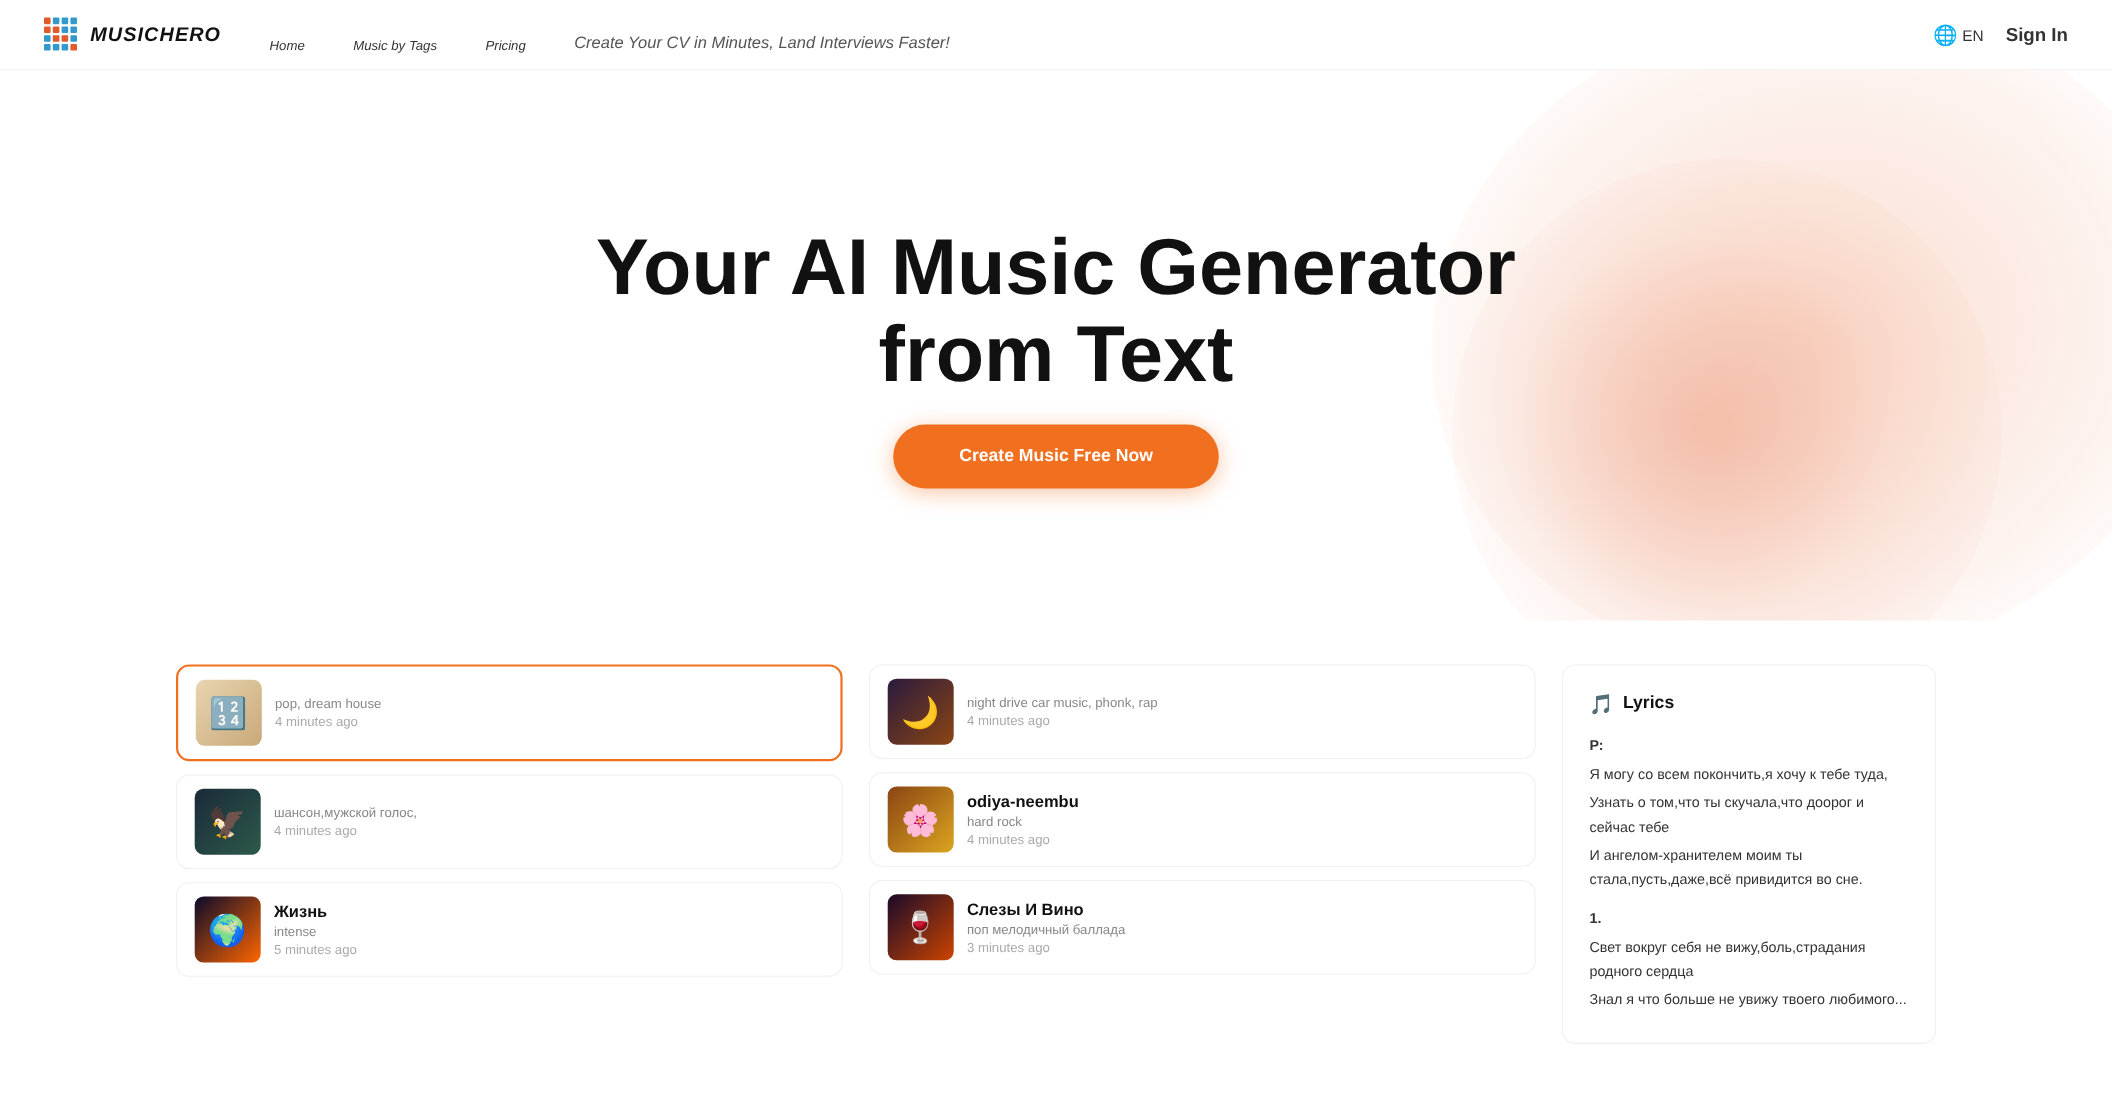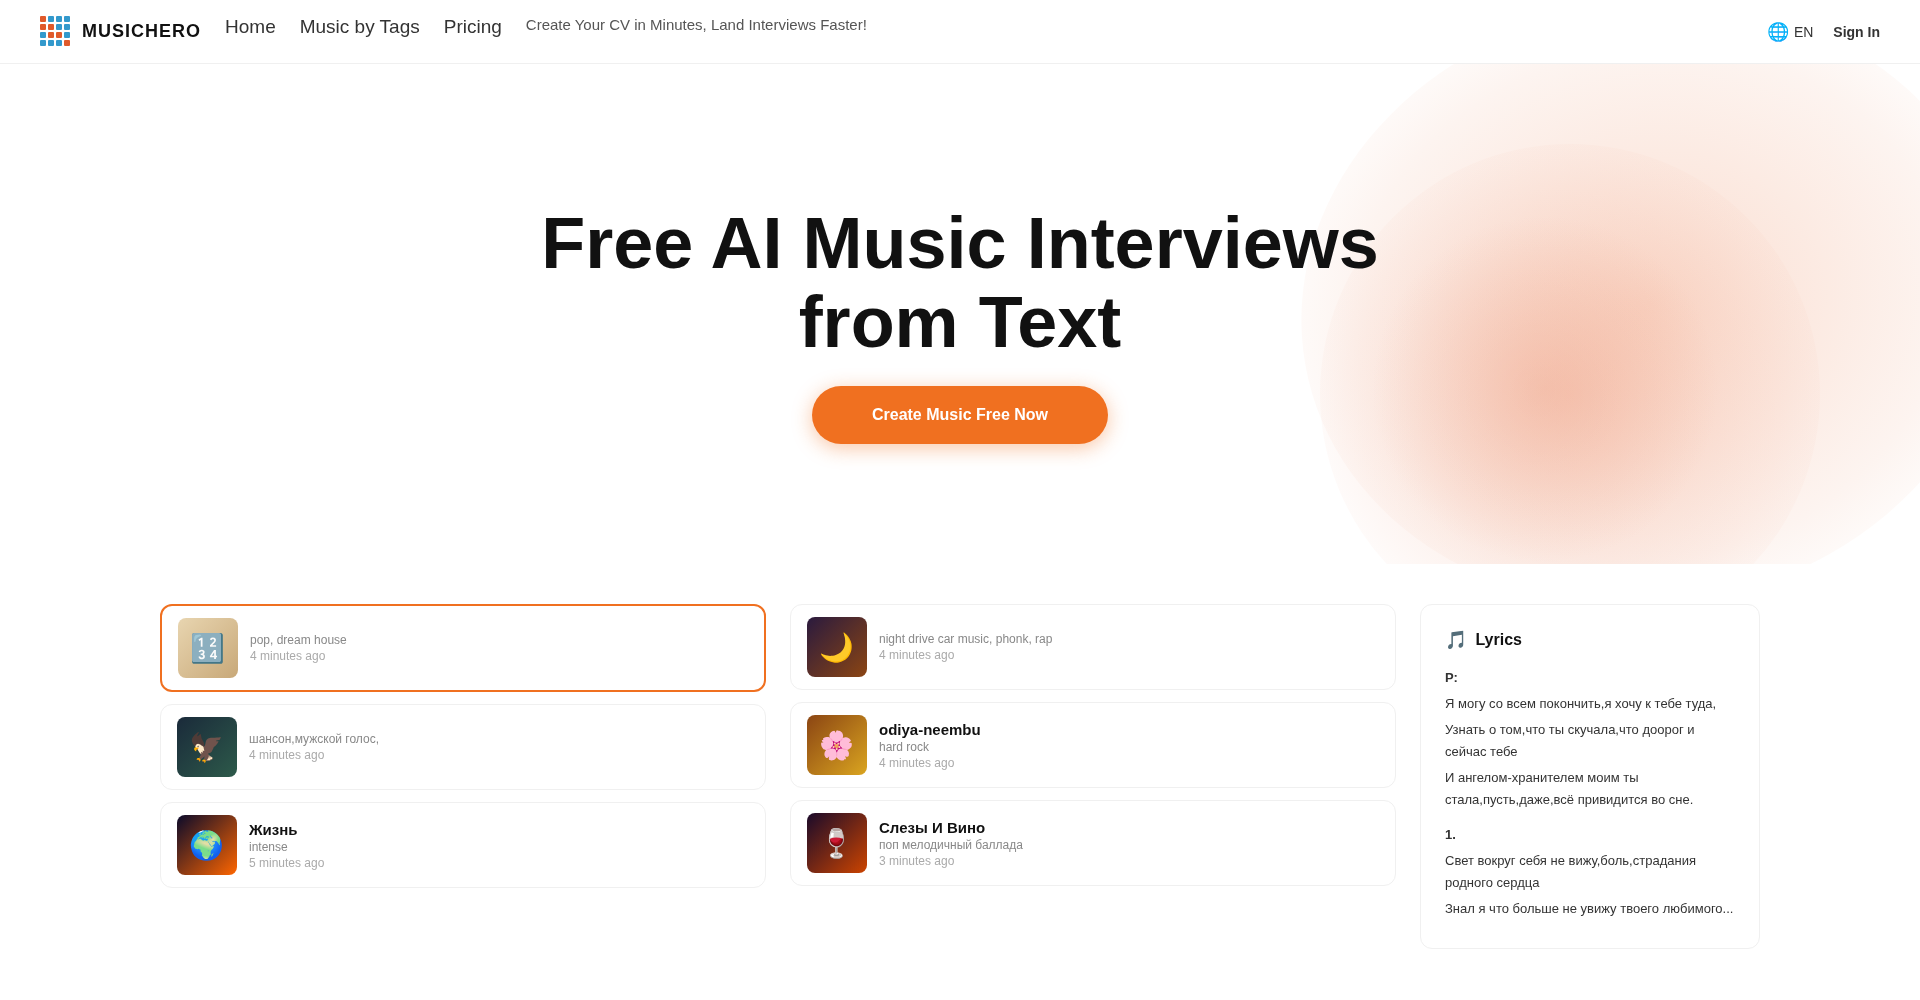--- a/index.html
+++ b/index.html
@@ -4,31 +4,31 @@
   <style>
     * { margin: 0; padding: 0; box-sizing: border-box; }
     body { font-family: -apple-system, BlinkMacSystemFont, 'Segoe UI', sans-serif; background: #fff; overflow-x: hidden; }
 
     
     nav {
       display: flex; align-items: center; justify-content: space-between;
       padding: 0 40px; height: 64px; background: #fff;
       border-bottom: 1px solid #f0f0f0; position: relative; z-index: 10;
     }
-    .nav-left { display: flex; align-items: flex-start; gap: 24px; }
+    .nav-left { display: flex; align-items: flex-end; gap: 44px; font-style: italic; }
     .logo { display: flex; align-items: center; gap: 10px; font-weight: 800; font-size: 18px; color: #111; text-transform: uppercase; letter-spacing: 1px; }
     .logo-icon {
       display: grid; grid-template-columns: repeat(4, 6px); grid-template-rows: repeat(4, 6px); gap: 2px; width: 32px; height: 32px;
     }
     .logo-dot { border-radius: 1px; }
-    nav a { text-decoration: none; color: #333; font-size: 19px; font-weight: 500; }
+    nav a { text-decoration: none; color: #333; font-size: 12px; font-weight: 500; }
     .nav-promo { color: #555; font-size: 15px; }
     .nav-right { display: flex; align-items: center; gap: 20px; }
     .lang-btn { display: flex; align-items: center; gap: 4px; font-size: 14px; color: #333; cursor: pointer; }
-    .sign-in { font-size: 14px; font-weight: 600; color: #333; cursor: pointer; }
+    .sign-in { font-size: 17px; font-weight: 600; color: #333; cursor: pointer; }
 
     
     .hero {
       position: relative; min-height: 500px; background: #fff;
       display: flex; flex-direction: column; align-items: center; justify-content: center;
       text-align: center; padding: 60px 20px 40px; overflow: hidden;
     }
     .hero-bg {
       position: absolute; top: 0; right: 0; width: 70%; height: 100%;
       pointer-events: none; z-index: 0;
@@ -145,21 +145,21 @@
 </nav>
 
 <section class="hero">
   <div class="hero-bg">
     <div class="hero-bg-blob1"></div>
     <div class="hero-bg-blob2"></div>
     <div class="hero-bg-blob3"></div>
   </div>
   <div class="hero-content">
     <h1>
-      <span>Free AI Music Interviews</span><br>
+      <span>Your AI Music Generator</span><br>
       <span>from Text</span>
     </h1>
     <button class="cta-btn">Create Music Free Now</button>
   </div>
 </section>
 
 <div class="music-section">
   <div class="music-lists">
     <div class="music-col" id="col-0">
         <div class="music-card active">

